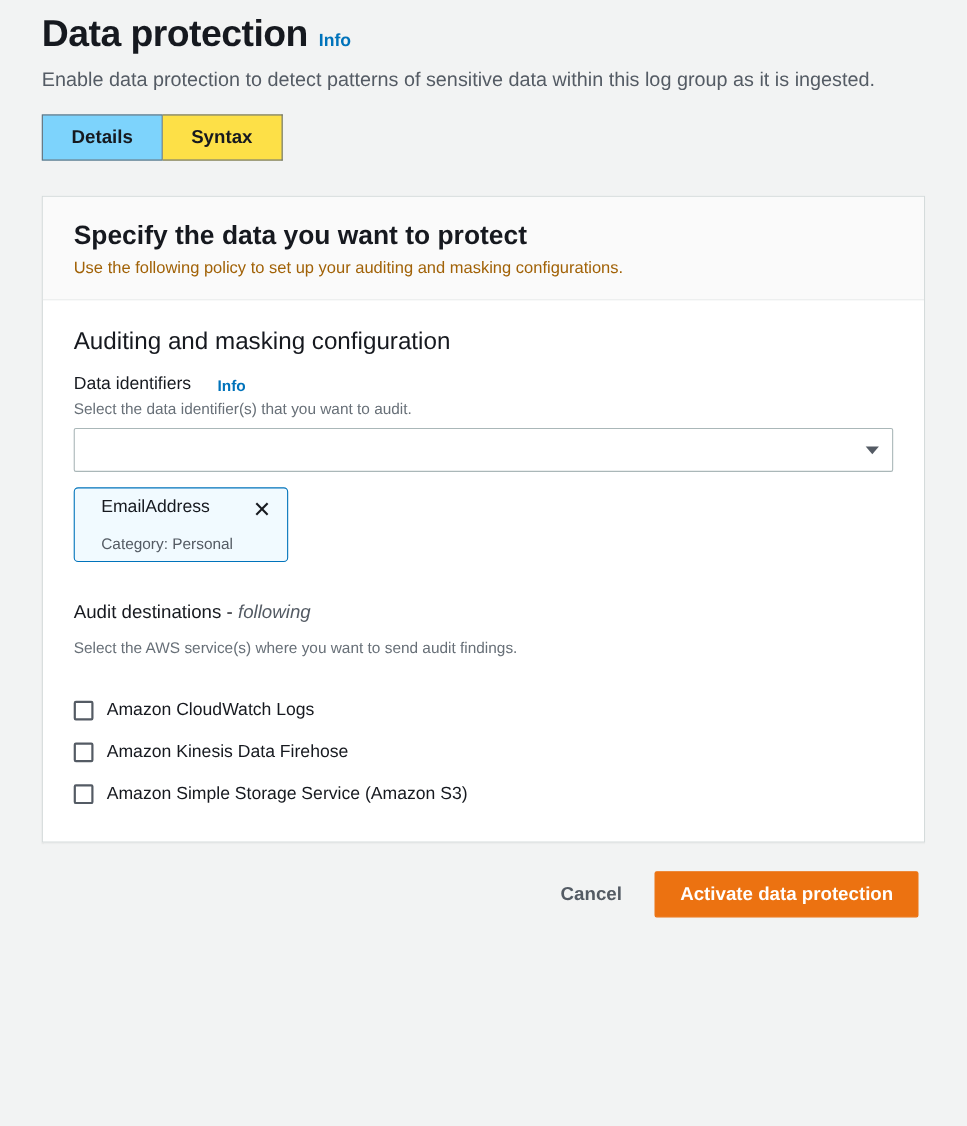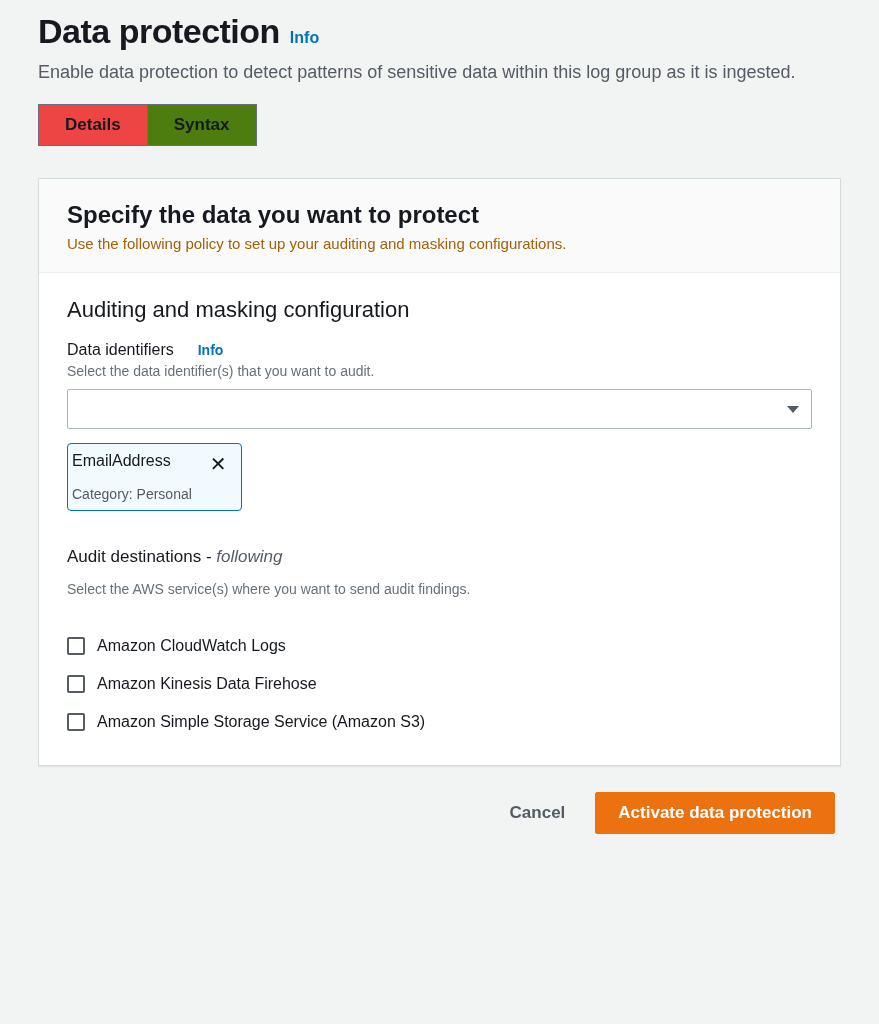--- a/index.html
+++ b/index.html
@@ -41,26 +41,26 @@
   }
   .tabs {
     display: flex;
     margin-top: 18px;
   }
   .tab {
     padding: 10px 26px;
     font-size: 17px;
     font-weight: 700;
     border: 1px solid #687078;
-    background: #4d7c0f;
+    background: #fde047;
     cursor: pointer;
     user-select: none;
   }
   .tab.active {
-    background: #ef4444;
+    background: #7dd3fc;
   }
   .tab + .tab { border-left: none; }
   .panel {
     margin-top: 32px;
     background: #fff;
     border: 1px solid #d5dbdb;
     box-shadow: 0 1px 1px rgba(0,0,0,0.05);
   }
   .panel-header {
     padding: 22px 28px 20px 28px;
@@ -117,21 +117,21 @@
     width: 0; height: 0;
     border-left: 6px solid transparent;
     border-right: 6px solid transparent;
     border-top: 7px solid #545b64;
   }
   .token {
     display: inline-flex;
     align-items: flex-start;
     gap: 14px;
     margin-top: 14px;
-    padding: 8px 10px 8px 4px;
+    padding: 8px 10px 8px 24px;
     border: 1px solid #0073bb;
     border-radius: 4px;
     background: #f1faff;
   }
   .token-text-col { display:flex; flex-direction:column; }
   .token-name { font-size: 16px; color:#16191f; }
   .token-sub { font-size: 14px; color:#545b64; margin-top:16px;}
   .token-x {
     font-size: 20px;
     line-height: 1;

